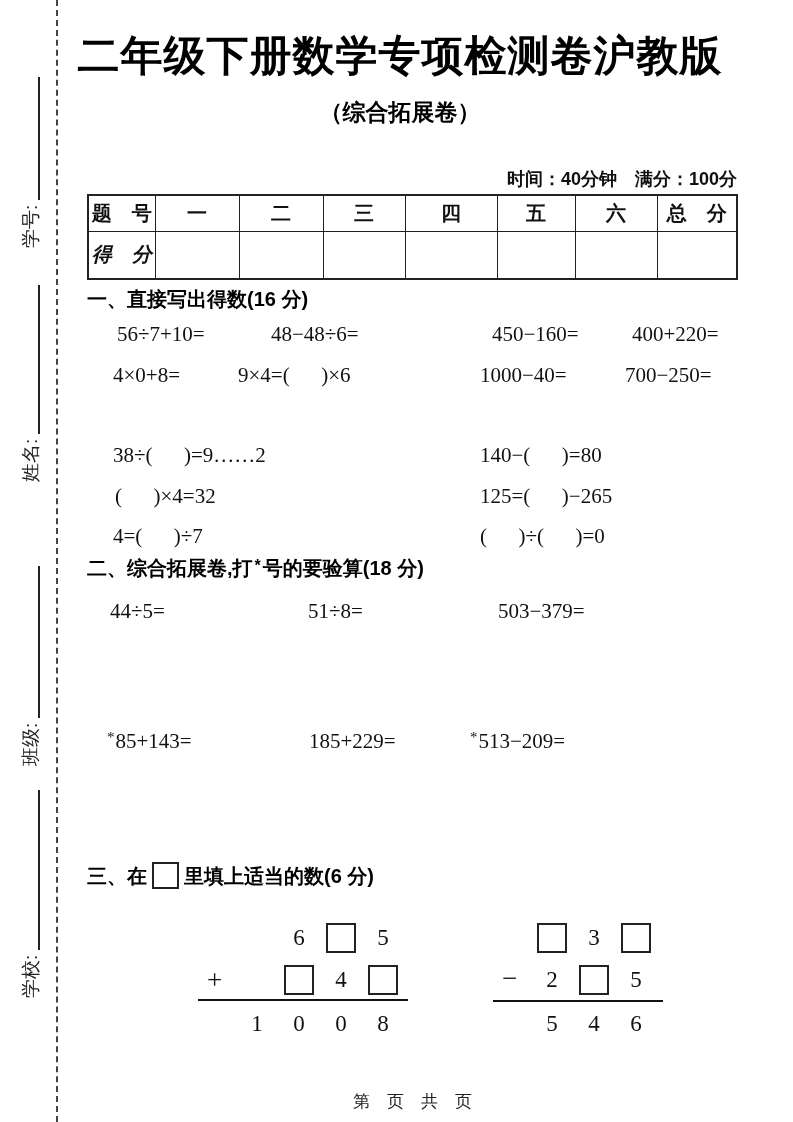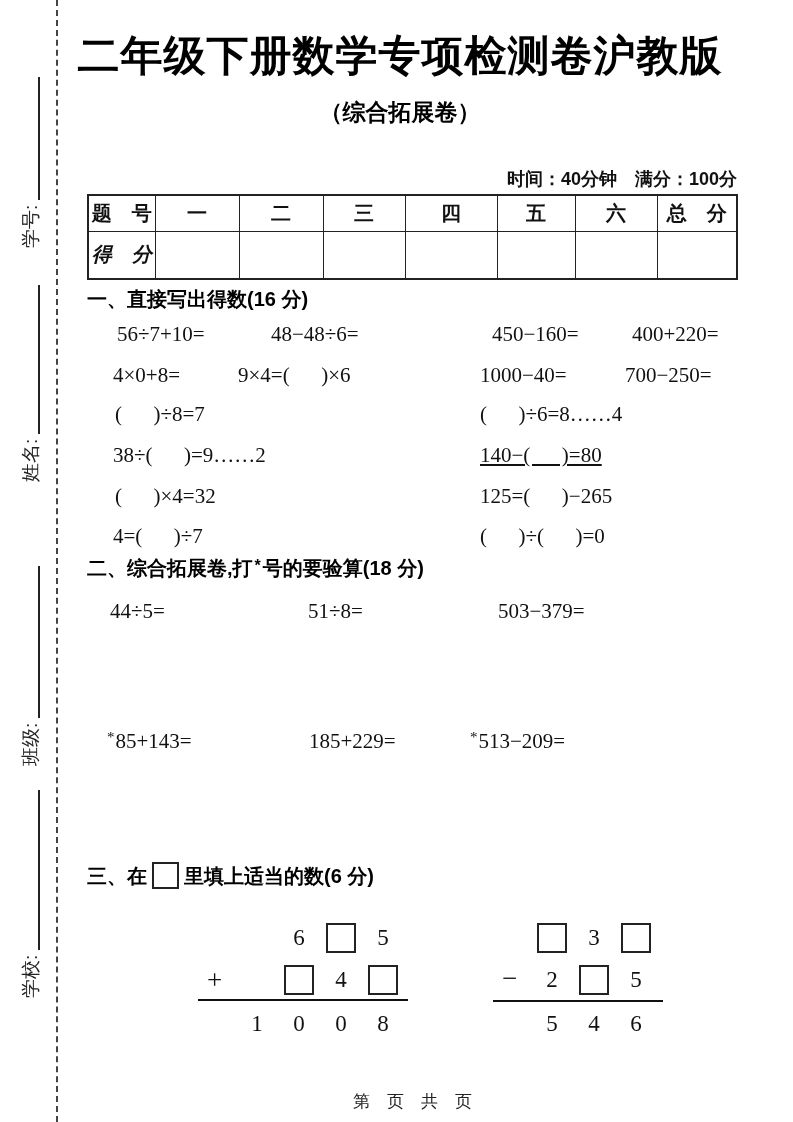--- a/index.html
+++ b/index.html
@@ -113,27 +113,23 @@
     <span class="eq" style="left:160px;margin-left:24px;">48−48÷6=</span>
     <span class="eq" style="left:405px;text-align:right;">450−160=</span>
     <span class="eq" style="left:545px;">400+220=</span>
   </div>
   <div class="eqrow" style="top:363px;">
     <span class="eq" style="left:26px;">4×0+8=</span>
     <span class="eq" style="left:151px;">9×4=(      )×6</span>
     <span class="eq" style="left:393px;">1000−40=</span>
     <span class="eq" style="left:538px;">700−250=</span>
   </div>
-  <div class="eqrow" style="top:402px;">
-    <span class="eq" style="left:28px;">(      )÷8=7</span>
-    <span class="eq" style="left:393px;">(      )÷6=8……4</span>
-  </div>
   <div class="eqrow" style="top:443px;">
     <span class="eq" style="left:26px;">38÷(      )=9……2</span>
-    <span class="eq" style="left:393px;text-decoration:underline;">140−(      )=80</span>
+    <span class="eq" style="left:393px;">140−(      )=80</span>
   </div>
   <div class="eqrow" style="top:484px;">
     <span class="eq" style="left:28px;">(      )×4=32</span>
     <span class="eq" style="left:393px;">125=(      )−265</span>
   </div>
   <div class="eqrow" style="top:524px;">
     <span class="eq" style="left:26px;">4=(      )÷7</span>
     <span class="eq" style="left:393px;">(      )÷(      )=0</span>
   </div>
 

